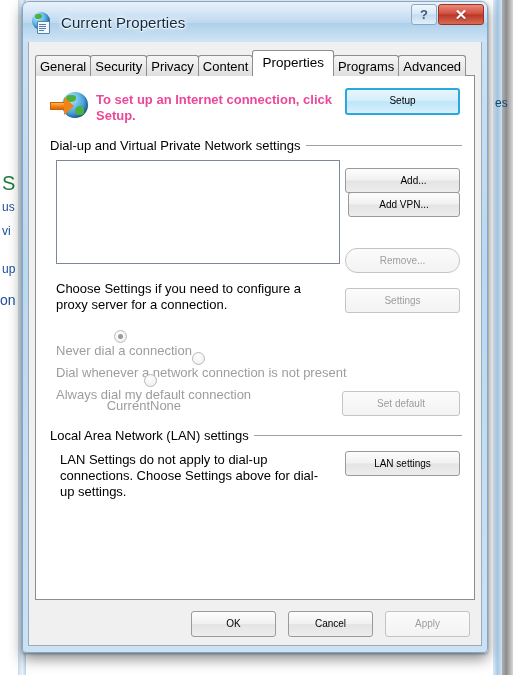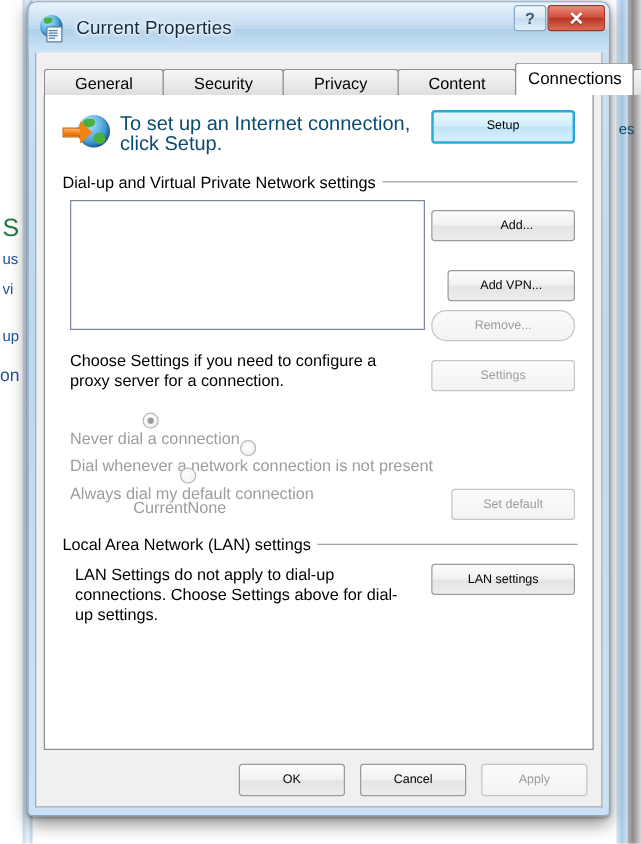--- a/index.html
+++ b/index.html
@@ -132,21 +132,21 @@
     position: relative;
     height: 26px;
     margin: 8px 0 0 6px;
     display: flex;
     align-items: flex-end;
     z-index: 3;
   }
   .tab {
     height: 21px;
     line-height: 21px;
-    padding: 0 24px;
+    padding: 0 4px;
     font-size: 13px;
     color: #000000;
     background: linear-gradient(to bottom, #f6f6f6, #eaeaea 55%, #dedede);
     border: 1px solid #8d8d8d;
     border-bottom: none;
     border-radius: 3px 3px 0 0;
     margin-right: -1px;
     cursor: default;
     box-sizing: border-box;
     white-space: nowrap;
@@ -183,25 +183,26 @@
     display: flex;
     align-items: flex-start;
   }
   #setup-icon {
     width: 38px; height: 34px;
     position: relative;
     flex: none;
     margin-right: 8px;
   }
   #setup-desc {
-    font-size: 16px;
-    color: #0c4a6e;
+    font-size: 13px;
+    color: #ec4899;
     line-height: 16px;
     width: 240px;
     padding-top: 2px;
+    font-weight: bold;
   }
 
   .btn {
     font-family: "Liberation Sans", sans-serif;
     font-size: 10px;
     color: #000000;
     background: linear-gradient(to bottom, #fdfdfd 0%, #f1f1f1 48%, #e4e4e4 52%, #ededed 100%);
     border: 1px solid #9a9a9a;
     border-radius: 3px;
     height: 25px;
@@ -249,21 +250,21 @@
   #conn-list {
     position: absolute;
     left: 20px; top: 84px;
     width: 284px; height: 104px;
     background: #ffffff;
     border: 1px solid #7b899a;
     box-sizing: border-box;
   }
 
   #add-button     { position: absolute; right: 14px; top: 92px;  width: 115px; padding-left: 22px; }
-  #addvpn-button  { position: absolute; right: 14px; top: 140px; width: 102px; }
+  #addvpn-button  { position: absolute; right: 14px; top: 116px; width: 112px; }
   #remove-button  { position: absolute; right: 14px; top: 172px; width: 115px; border-radius: 12px; }
   #settings-button{ position: absolute; right: 14px; top: 212px; width: 115px; }
 
   #proxy-desc {
     position: absolute;
     left: 20px; top: 205px;
     width: 280px;
     font-size: 13px;
     line-height: 16px;
     color: #000000;
@@ -308,21 +309,21 @@
     font-size: 13px;
     color: #9d9d9d;
     display: flex;
     text-align: right;
   }
   #current-label { width: 76px; }
 
   #setdefault-button {
     position: absolute;
     right: 14px; top: 315px;
-    width: 99px;
+    width: 118px;
   }
 
   #group-lan { left: 14px; top: 352px; }
 
   #lan-desc {
     position: absolute;
     left: 24px; top: 376px;
     width: 268px;
     font-size: 13px;
     line-height: 16px;
@@ -426,21 +427,21 @@
     </div>
   </div>
 
   <div id="client">
 
     <div id="tabstrip">
         <div class="tab">General</div>
         <div class="tab">Security</div>
         <div class="tab">Privacy</div>
         <div class="tab">Content</div>
-        <div class="tab active">Connections</div>
+        <div class="tab active">Properties</div>
         <div class="tab">Programs</div>
         <div class="tab">Advanced</div>
       </div>
 
     <div id="tabpage">
 
       <div id="setup-row">
         <div id="setup-icon">
           <div class="globe-base" style="left:12px;top:2px;width:26px;height:26px;"></div>
           <div class="globe-land" style="left:16px;top:5px;width:10px;height:7px;border-radius:50% 40% 60% 50%;"></div>

